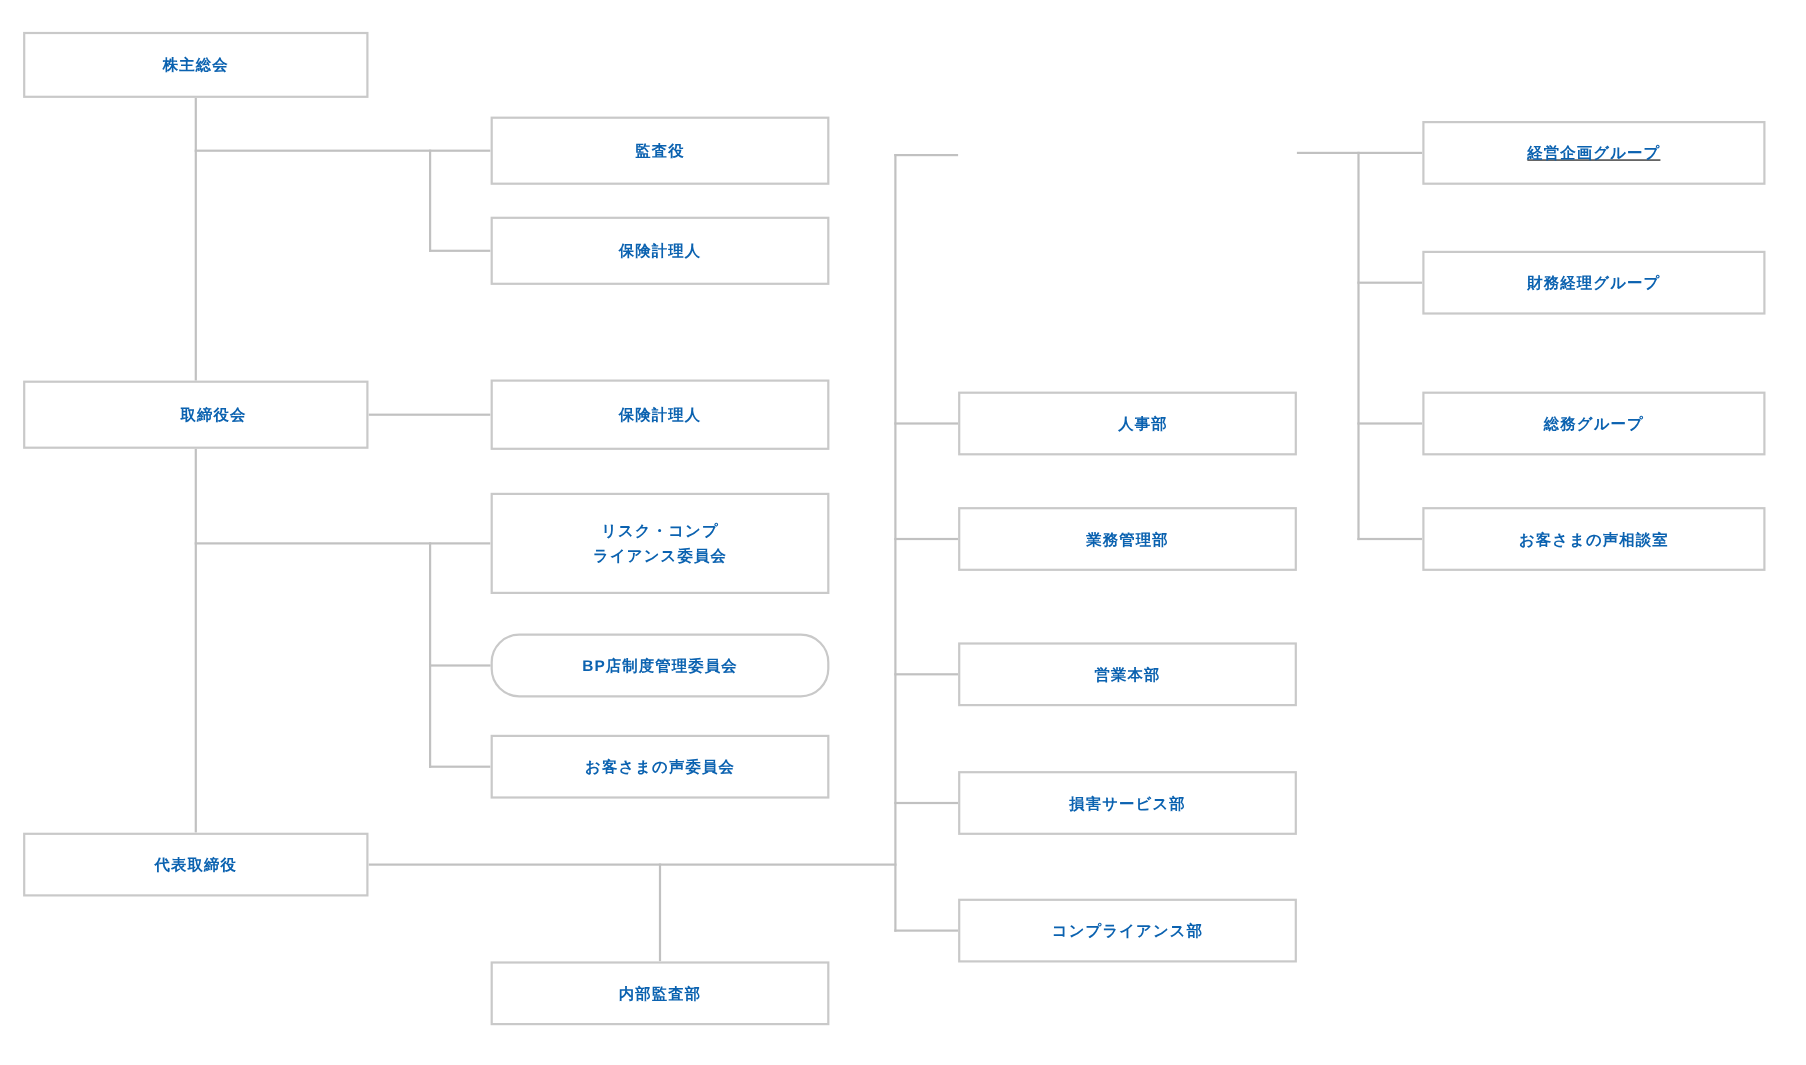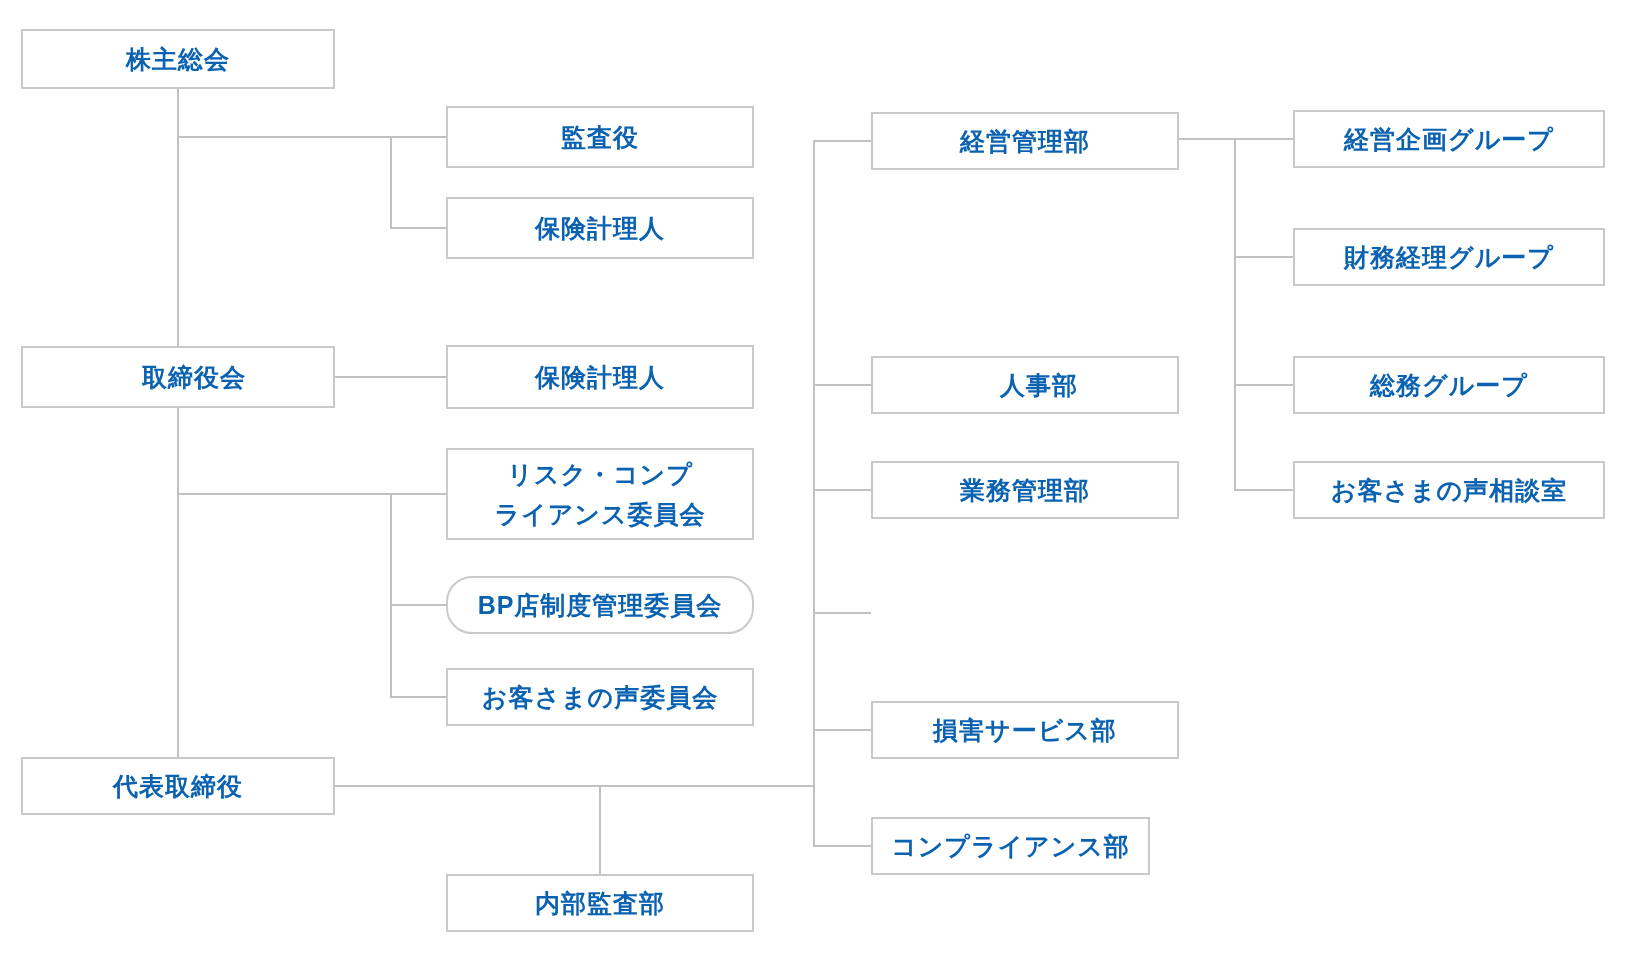--- a/index.html
+++ b/index.html
@@ -24,21 +24,21 @@
     box-sizing: border-box;
     background: #ffffff;
     border: 2px solid #c9c9c9;
     display: flex;
     align-items: center;
     justify-content: center;
     text-align: center;
   }
   .node .label {
     color: #0b62b0;
-    font-size: 25px;
+    font-size: 14px;
     font-weight: bold;
     line-height: 1.62;
     white-space: pre-line;
     letter-spacing: 1px;
   }
 </style>
 </head>
 <body>
 
 <div class="canvas">
@@ -91,36 +91,36 @@
   </div>
   <div class="node" style="left:446px; top:668px; width:308px; height:58px;">
     <span class="label">お客さまの声委員会</span>
   </div>
   <div class="node" style="left:21px;  top:757px; width:314px; height:58px;">
     <span class="label">代表取締役</span>
   </div>
   <div class="node" style="left:446px; top:874px; width:308px; height:58px;">
     <span class="label">内部監査部</span>
   </div>
-  <div class="node" style="left:871px; top:112px; width:308px; height:58px;">
-    <span class="label">経営管理部</span>
-  </div>
   <div class="node" style="left:871px; top:356px; width:308px; height:58px;padding-left:28px;">
     <span class="label">人事部</span>
   </div>
   <div class="node" style="left:871px; top:461px; width:308px; height:58px;">
     <span class="label">業務管理部</span>
   </div>
+  <div class="node" style="left:871px; top:584px; width:308px; height:58px;">
+    <span class="label">営業本部</span>
+  </div>
   <div class="node" style="left:871px; top:701px; width:308px; height:58px;">
     <span class="label">損害サービス部</span>
   </div>
-  <div class="node" style="left:871px; top:817px; width:279px; height:58px;">
+  <div class="node" style="left:871px; top:817px; width:308px; height:58px;">
     <span class="label">コンプライアンス部</span>
   </div>
-  <div class="node" style="left:1293px; top:110px; width:312px; height:58px;">
+  <div class="node" style="left:1293px; top:110px; width:312px; height:58px;text-decoration:underline;">
     <span class="label">経営企画グループ</span>
   </div>
   <div class="node" style="left:1293px; top:228px; width:312px; height:58px;">
     <span class="label">財務経理グループ</span>
   </div>
   <div class="node" style="left:1293px; top:356px; width:312px; height:58px;">
     <span class="label">総務グループ</span>
   </div>
   <div class="node" style="left:1293px; top:461px; width:312px; height:58px;">
     <span class="label">お客さまの声相談室</span>

